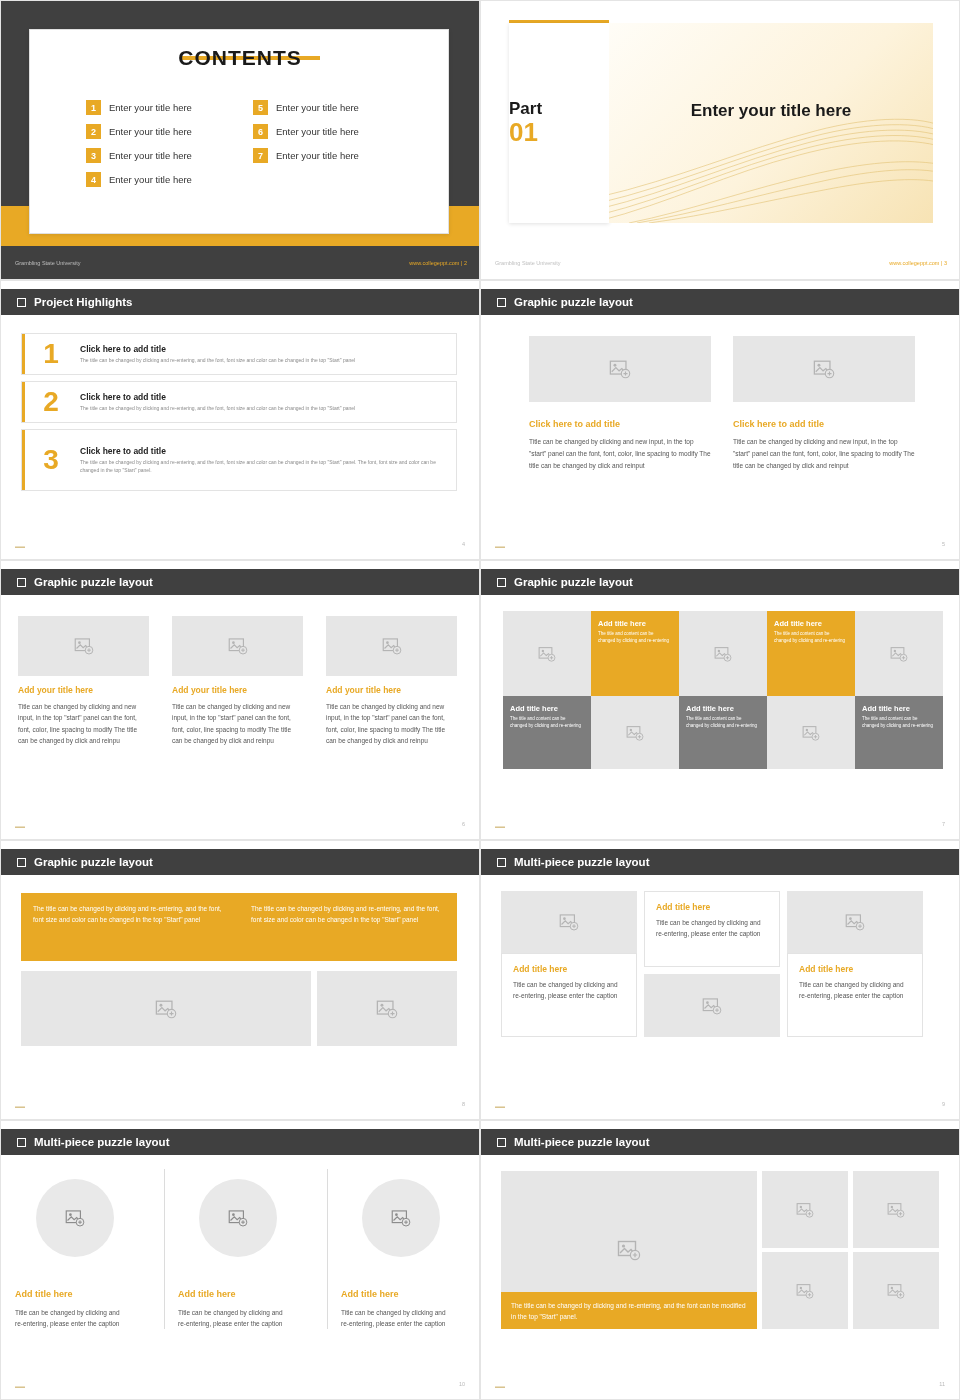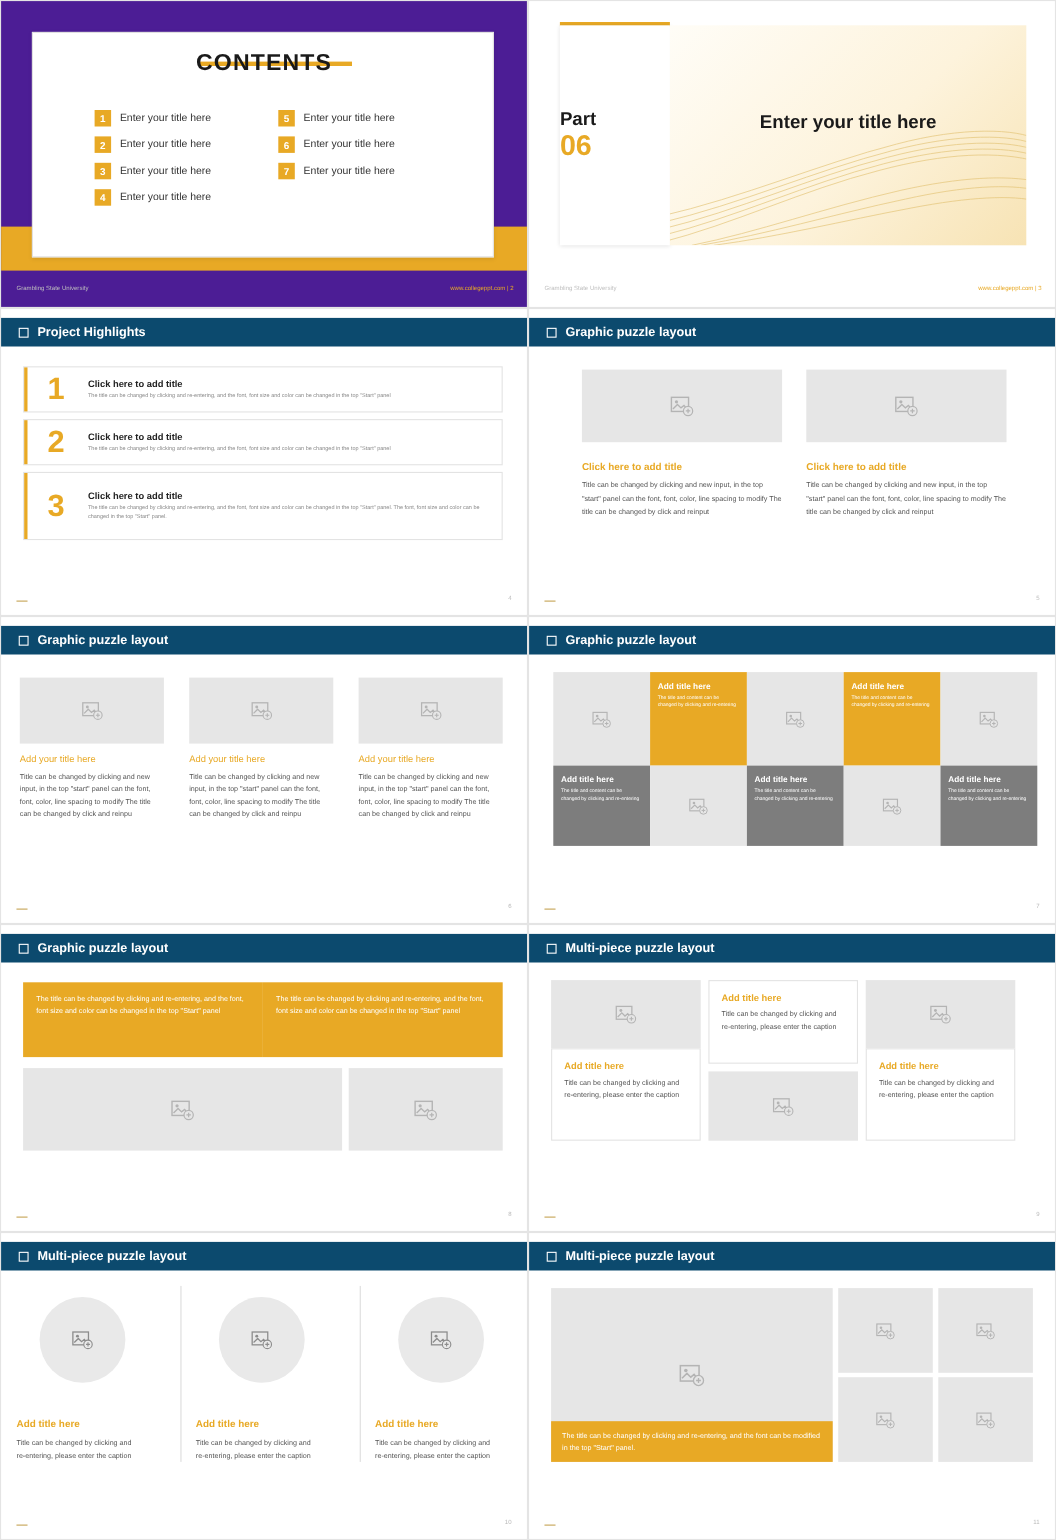--- a/index.html
+++ b/index.html
@@ -19,21 +19,21 @@
   }
   .slide {
     position: relative;
     width: 480px;
     height: 280px;
     background: #ffffff;
     overflow: hidden;
     border: 1px solid #e4e4e4;
   }
   
-  .s2 { background: #4c1d95; }
+  .s2 { background: #404040; }
   .s2-bar {
     position: absolute; left: 0; bottom: 33px; width: 480px; height: 40px;
     background: #e8a925;
   }
   .s2-card {
     position: absolute; left: 28px; top: 28px; width: 420px; height: 205px;
     background: #fff; border: 1px solid #e0e0e0; box-shadow: 0 1px 4px rgba(0,0,0,.10);
   }
   .s2-tab {
     position: absolute; left: 150px; top: 26px; width: 140px; height: 4px; background: #e8a925;
@@ -72,21 +72,21 @@
     overflow: hidden;
   }
   .s3-right svg { position: absolute; right: 0; bottom: 0; }
   .s3-rt {
     position: absolute; left: 0; top: 78px; width: 324px; text-align: center;
     font-size: 17px; font-weight: bold; color: #1a1a1a;
   }
   
   .hdr {
     position: absolute; left: 0; top: 8px; width: 480px; height: 26px;
-    background: #0c4a6e; display: flex; align-items: center; padding-left: 16px;
+    background: #404040; display: flex; align-items: center; padding-left: 16px;
   }
   .hdr-sq {
     width: 9px; height: 9px; border: 1.5px solid #fff; margin-right: 8px; flex: 0 0 auto;
   }
   .hdr-t { font-size: 11.5px; font-weight: bold; color: #fff; }
   .pgno { position: absolute; right: 14px; bottom: 12px; font-size: 5.5px; color: #b9b9b9; }
   .logo { position: absolute; left: 14px; bottom: 10px; font-size: 5px; color: #d9c38f; }
   
   .s4-item {
     position: absolute; left: 20px; width: 436px; border: 1px solid #e3e3e3;
@@ -104,21 +104,21 @@
   .s4-p { font-size: 5px; color: #8a8a8a; line-height: 1.5; }
   
   .ph { background: #e6e6e6; display: flex; align-items: center; justify-content: center; }
   .ph svg { opacity: .55; }
   
   .s5-ph { position: absolute; top: 55px; width: 182px; height: 66px; }
   .s5-h { position: absolute; font-size: 9px; font-weight: bold; color: #e8a925; }
   .s5-p { position: absolute; font-size: 6.5px; color: #555; line-height: 1.85; width: 182px; }
   
   .s6-ph { position: absolute; top: 55px; width: 131px; height: 60px; }
-  .s6-h { position: absolute; top: 124px; font-size: 8.5px; font-weight: normal; color: #e8a925; }
+  .s6-h { position: absolute; top: 124px; font-size: 8.5px; font-weight: bold; color: #e8a925; }
   .s6-p { position: absolute; top: 140px; font-size: 6.5px; color: #555; line-height: 1.75; width: 131px; }
   
   .m-cell { position: absolute; }
   .m-gray { background: #e6e6e6; }
   .m-yellow { background: #e8a925; }
   .m-dark { background: #7d7d7d; }
   .m-h { font-size: 7.5px; font-weight: bold; color: #fff; margin-bottom: 3px; }
   .m-p { font-size: 4.5px; color: #fff; line-height: 1.55; }
   .m-pad { padding: 8px 7px; }
   
@@ -192,21 +192,21 @@
     <div class="foot">
       <span>Grambling State University</span>
       <span class="foot-y">www.collegeppt.com  |  2</span>
     </div>
   </div>
 
   <div class="slide">
     <div class="s3-tab"></div>
     <div class="s3-left">
       <div class="s3-part">Part</div>
-      <div class="s3-num">06</div>
+      <div class="s3-num">01</div>
     </div>
     <div class="s3-right">
       <svg width="324" height="120" viewBox="0 0 324 120">
         <g fill="none" stroke="#e2c273" stroke-width="0.7" opacity="0.85">
           <path d="M-10,118 C60,100 120,70 190,52 C250,36 300,34 334,44"></path>
           <path d="M-10,112 C62,94 124,64 194,46 C254,30 304,29 334,39"></path>
           <path d="M-10,106 C64,88 128,58 198,40 C258,24 308,24 334,34"></path>
           <path d="M-10,100 C66,82 132,52 202,34 C262,18 312,19 334,29"></path>
           <path d="M-10,94 C68,76 136,46 206,28 C266,12 316,14 334,24"></path>
           <path d="M20,120 C80,108 140,86 210,70 C264,58 306,56 334,62"></path>

